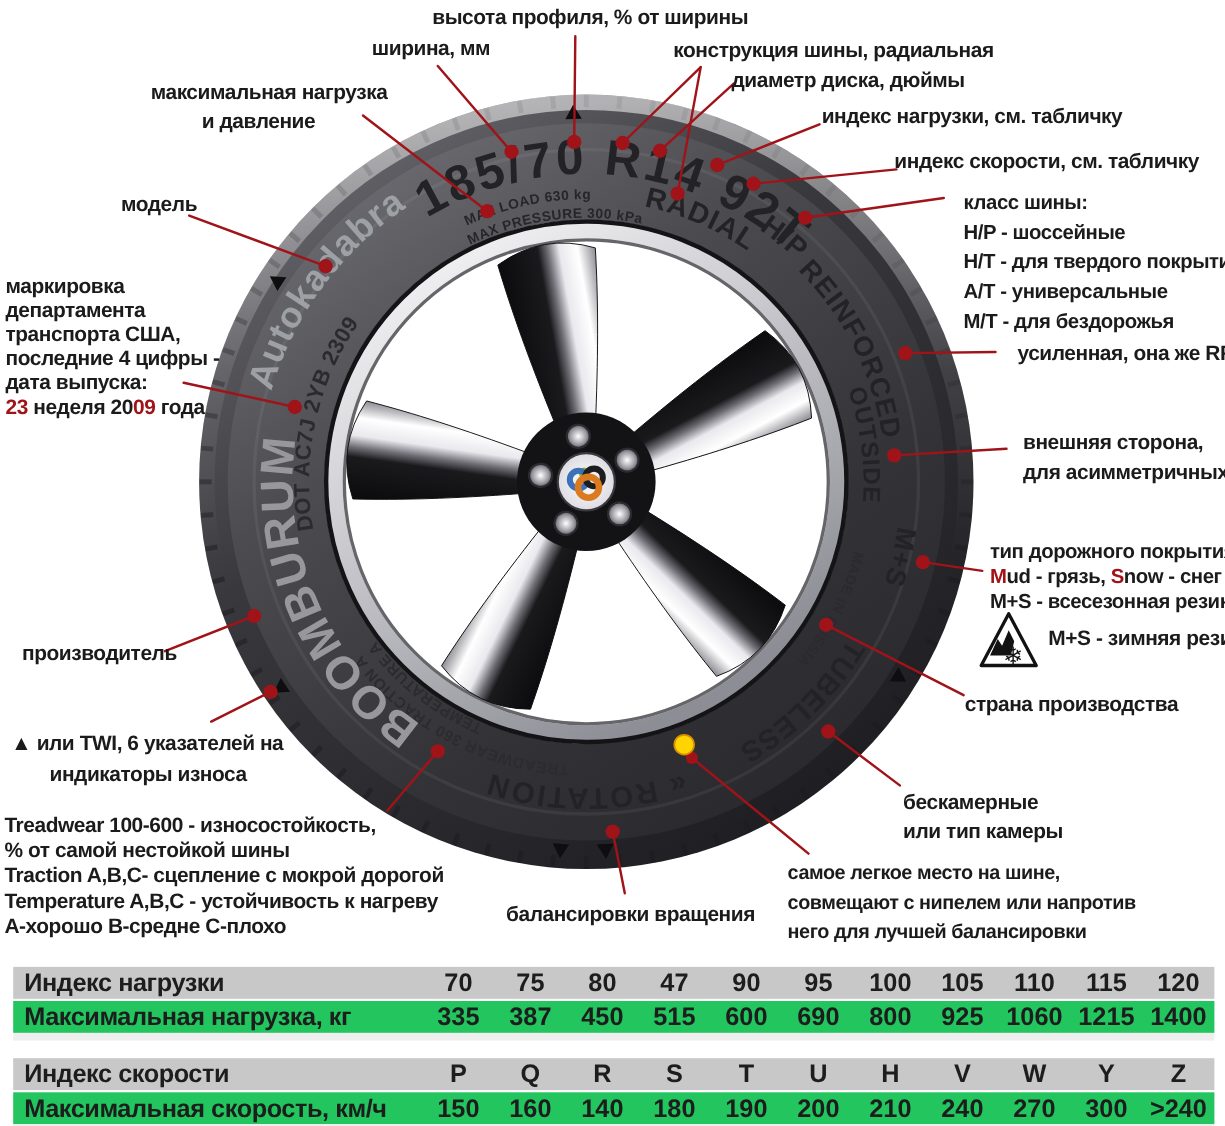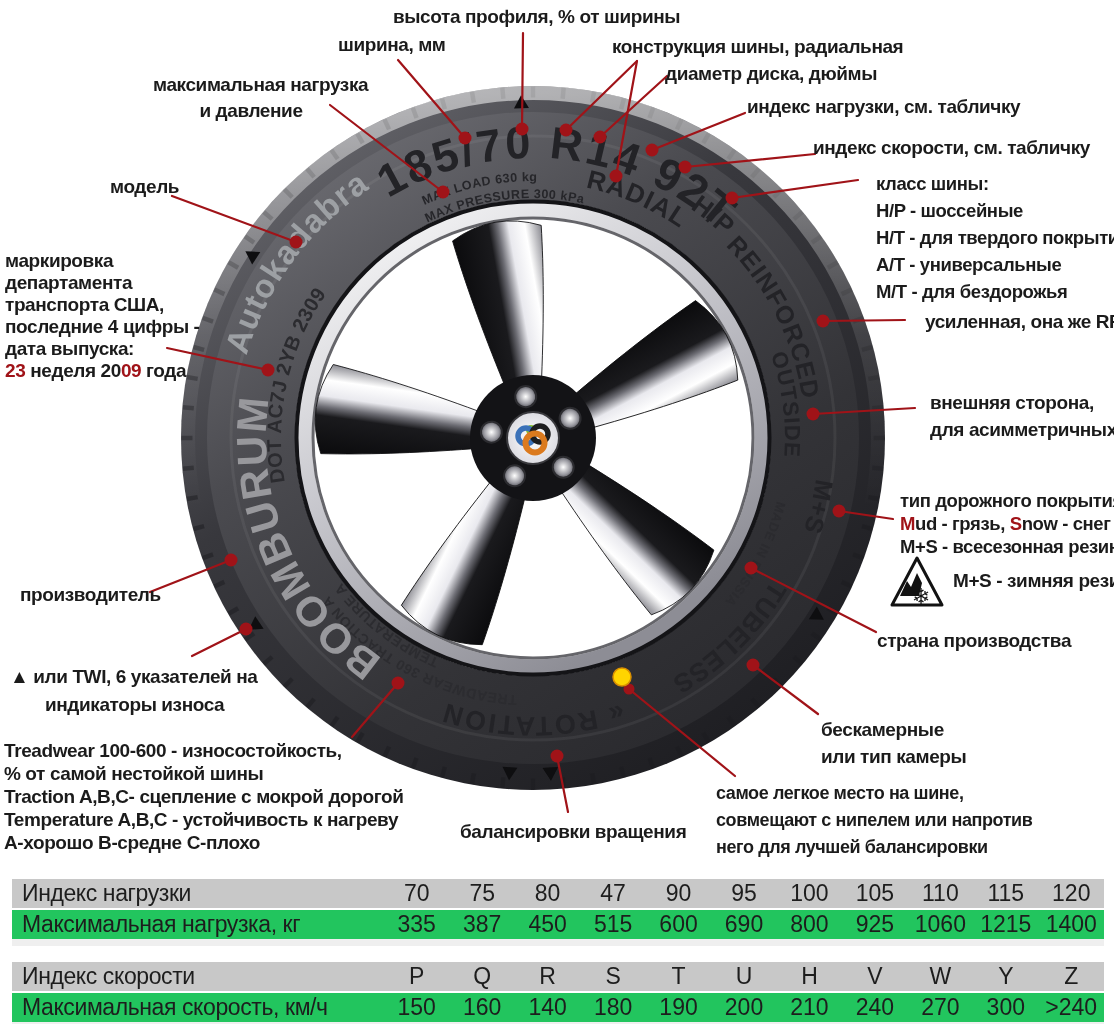--- a/index.html
+++ b/index.html
@@ -6,21 +6,21 @@
   #wrap{position:relative;width:1114px;height:1024px;overflow:hidden;
         font-family:"Liberation Sans",sans-serif;background:#fff}
   #scene{position:absolute;left:0;top:0}
   .lbl{position:absolute;font-weight:700;font-size:19px;line-height:22px;
        color:#1b1b1b;letter-spacing:-0.4px;white-space:nowrap}
   .lbl .red{color:#a01318}
   .center{text-align:center}
   .snowicon{position:absolute}
   .tables{position:absolute;left:12px;top:879px;width:1092px;color:#1d1d1d}
   .trow{display:grid;grid-template-columns:372px repeat(11,1fr);height:29px;
-        align-items:center;font-weight:400;font-size:23px}
+        align-items:center;font-weight:700;font-size:23px}
   .trow.head{background:#c8c8c8;margin-bottom:2px}
   .trow.body{background:#22c55e}
   .strip{height:7px;background:#efefef}
   .tlabel{padding-left:10px;letter-spacing:-0.4px}
   .cells{display:contents}
   .cells span{text-align:center}
   .tbl{margin-bottom:16px}
 </style>
 </head>
 <body>
@@ -261,21 +261,21 @@
         <circle cx="246" cy="629" r="6.5" fill="#a01318"></circle>
         <circle cx="398" cy="683" r="6.5" fill="#a01318"></circle>
         <circle cx="557" cy="756" r="6.5" fill="#a01318"></circle>
         <circle cx="629" cy="689" r="5.5" fill="#a01318"></circle>
       </g>
     <circle cx="622" cy="677" r="9" id="ydot" stroke="#d98f00" stroke-width="1.5" fill="#ffd400"></circle>
   </svg>
 
   <div class="lbl" style="left:393px;top:6px"><span>высота профиля,  % от ширины</span></div>
   <div class="lbl" style="left:338px;top:34px"><span>ширина, мм</span></div>
-  <div class="lbl center" style="left:153px;top:72px;width:196px;line-height:26px">
+  <div class="lbl center" style="left:137px;top:72px;width:196px;line-height:26px">
     <div>максимальная нагрузка</div>
       <div>и давление</div>
   </div>
   <div class="lbl" style="left:612px;top:36px"><span>конструкция шины, радиальная</span></div>
   <div class="lbl" style="left:665px;top:63px"><span>диаметр диска, дюймы</span></div>
   <div class="lbl" style="left:747px;top:96px"><span>индекс нагрузки, см. табличку</span></div>
   <div class="lbl" style="left:813px;top:137px"><span>индекс скорости, см. табличку</span></div>
 
   <div class="lbl" style="left:876px;top:170px;line-height:27px;font-size:18.5px">
     <div>класс шины:</div>

